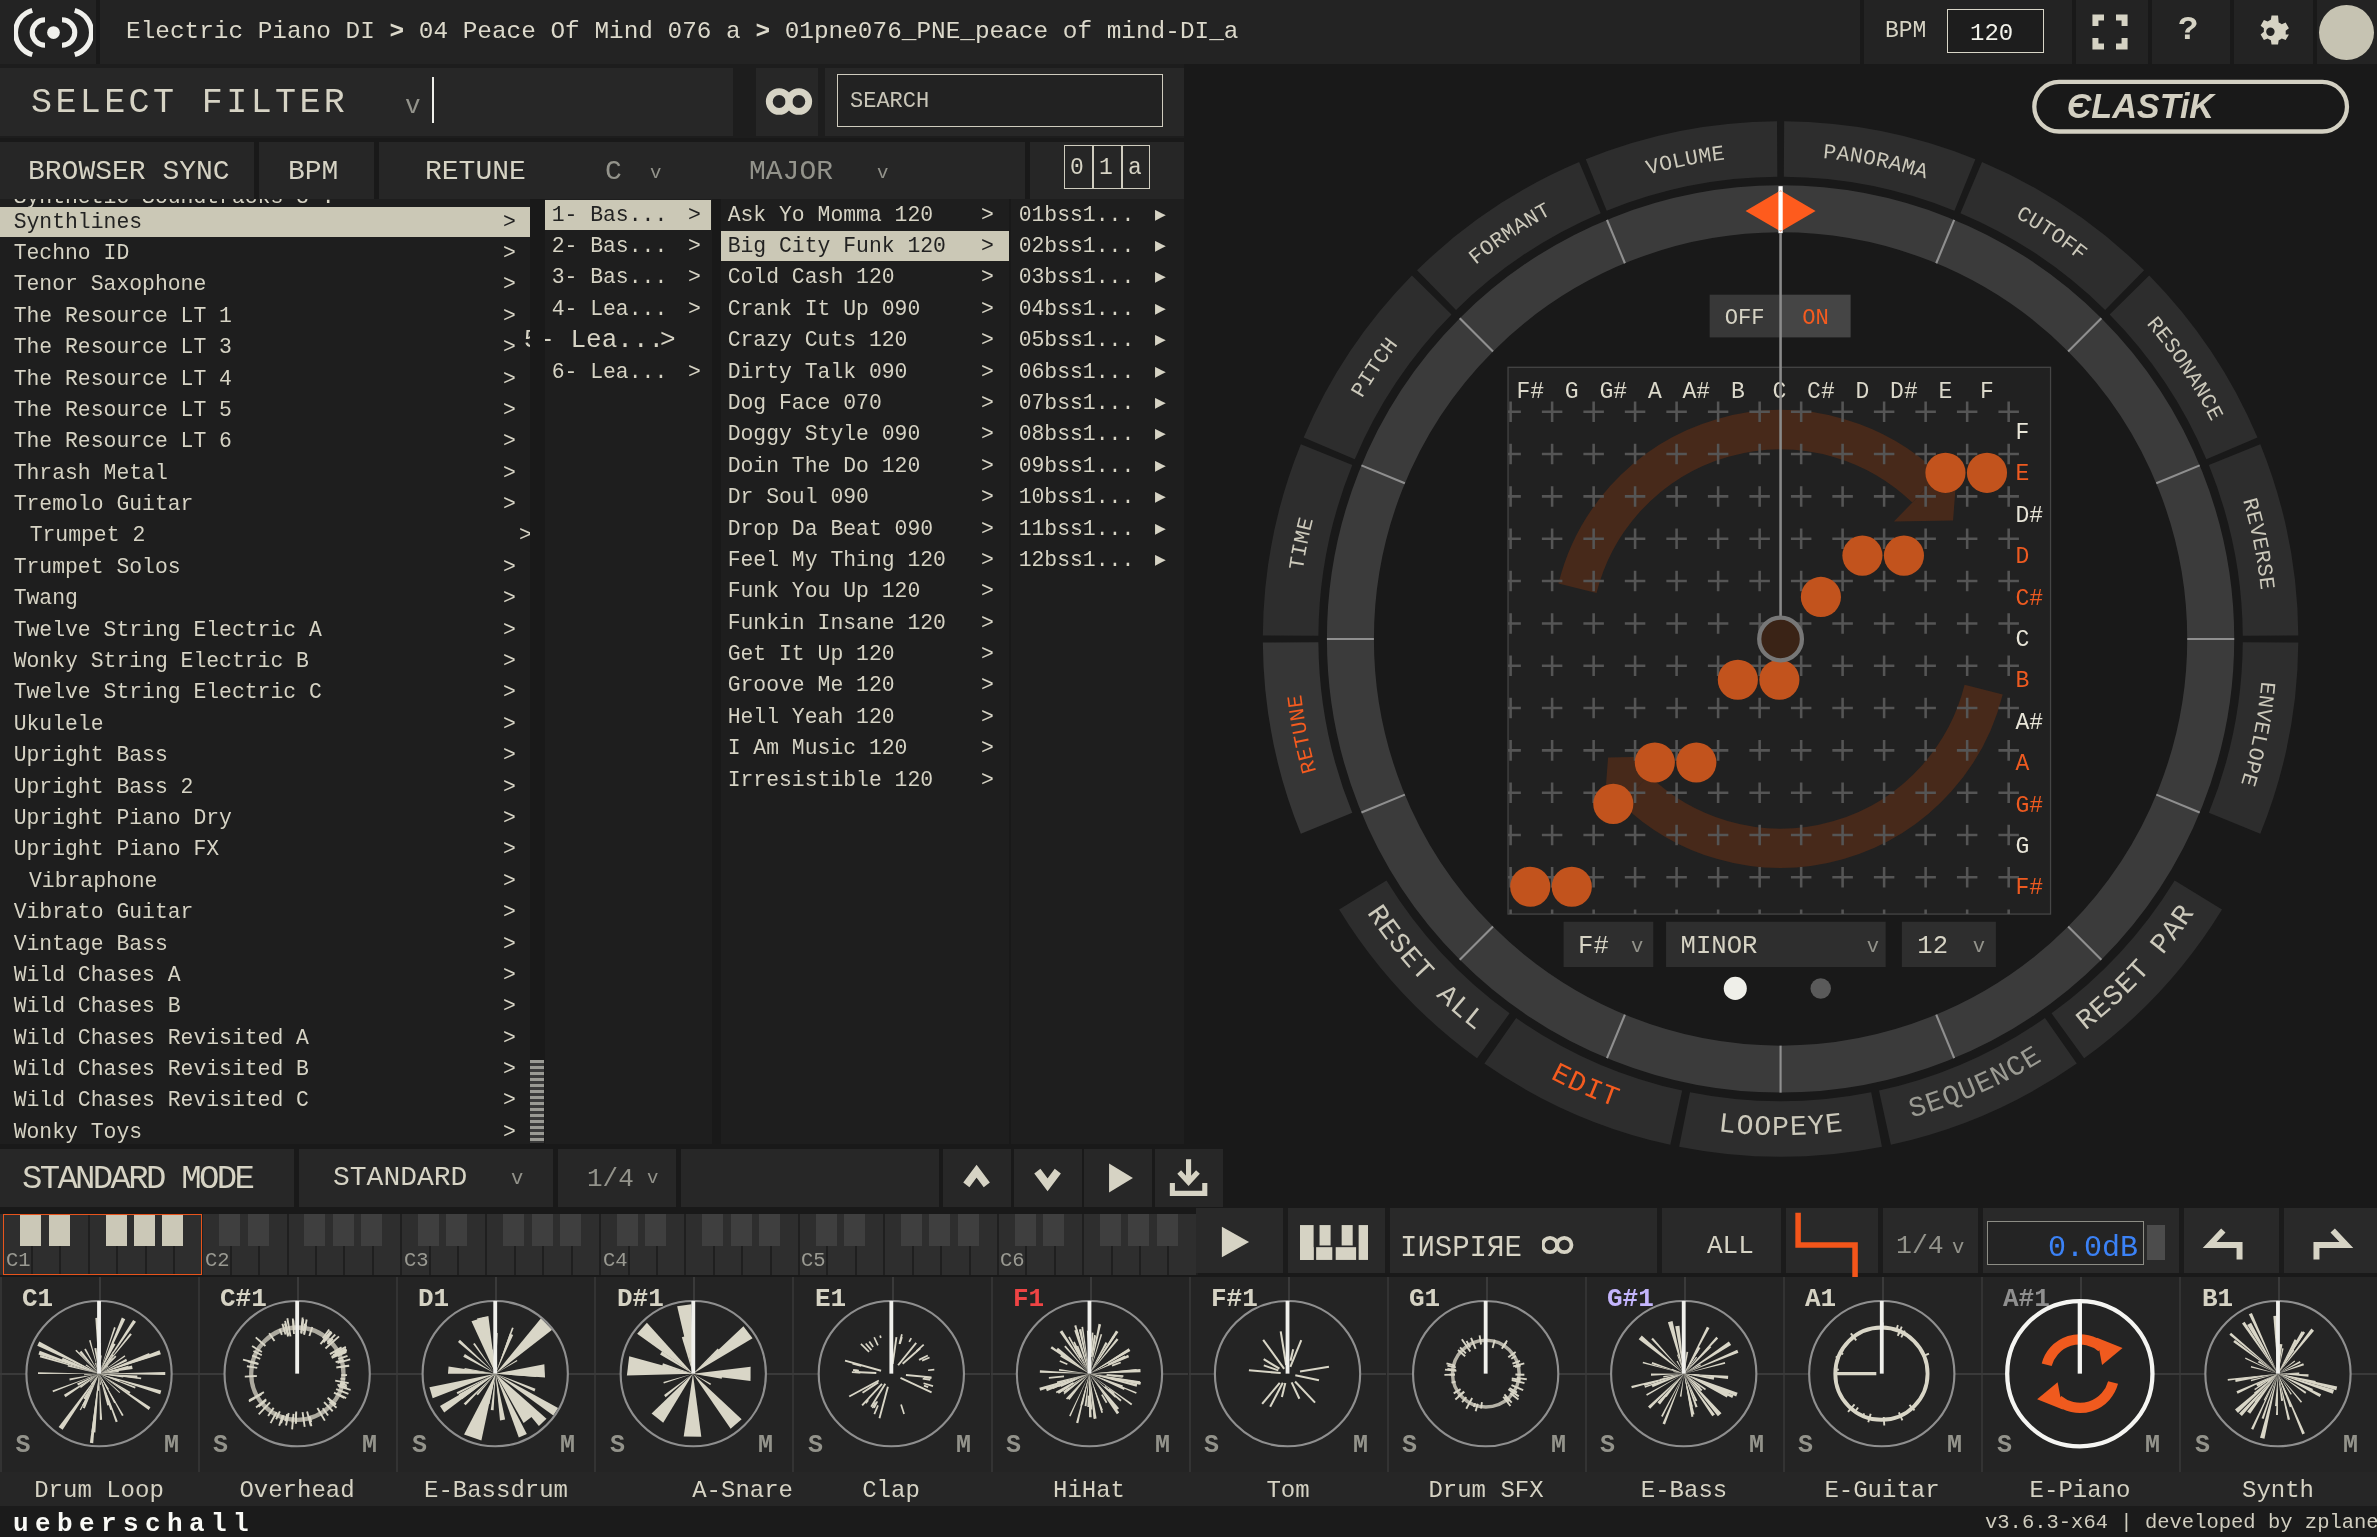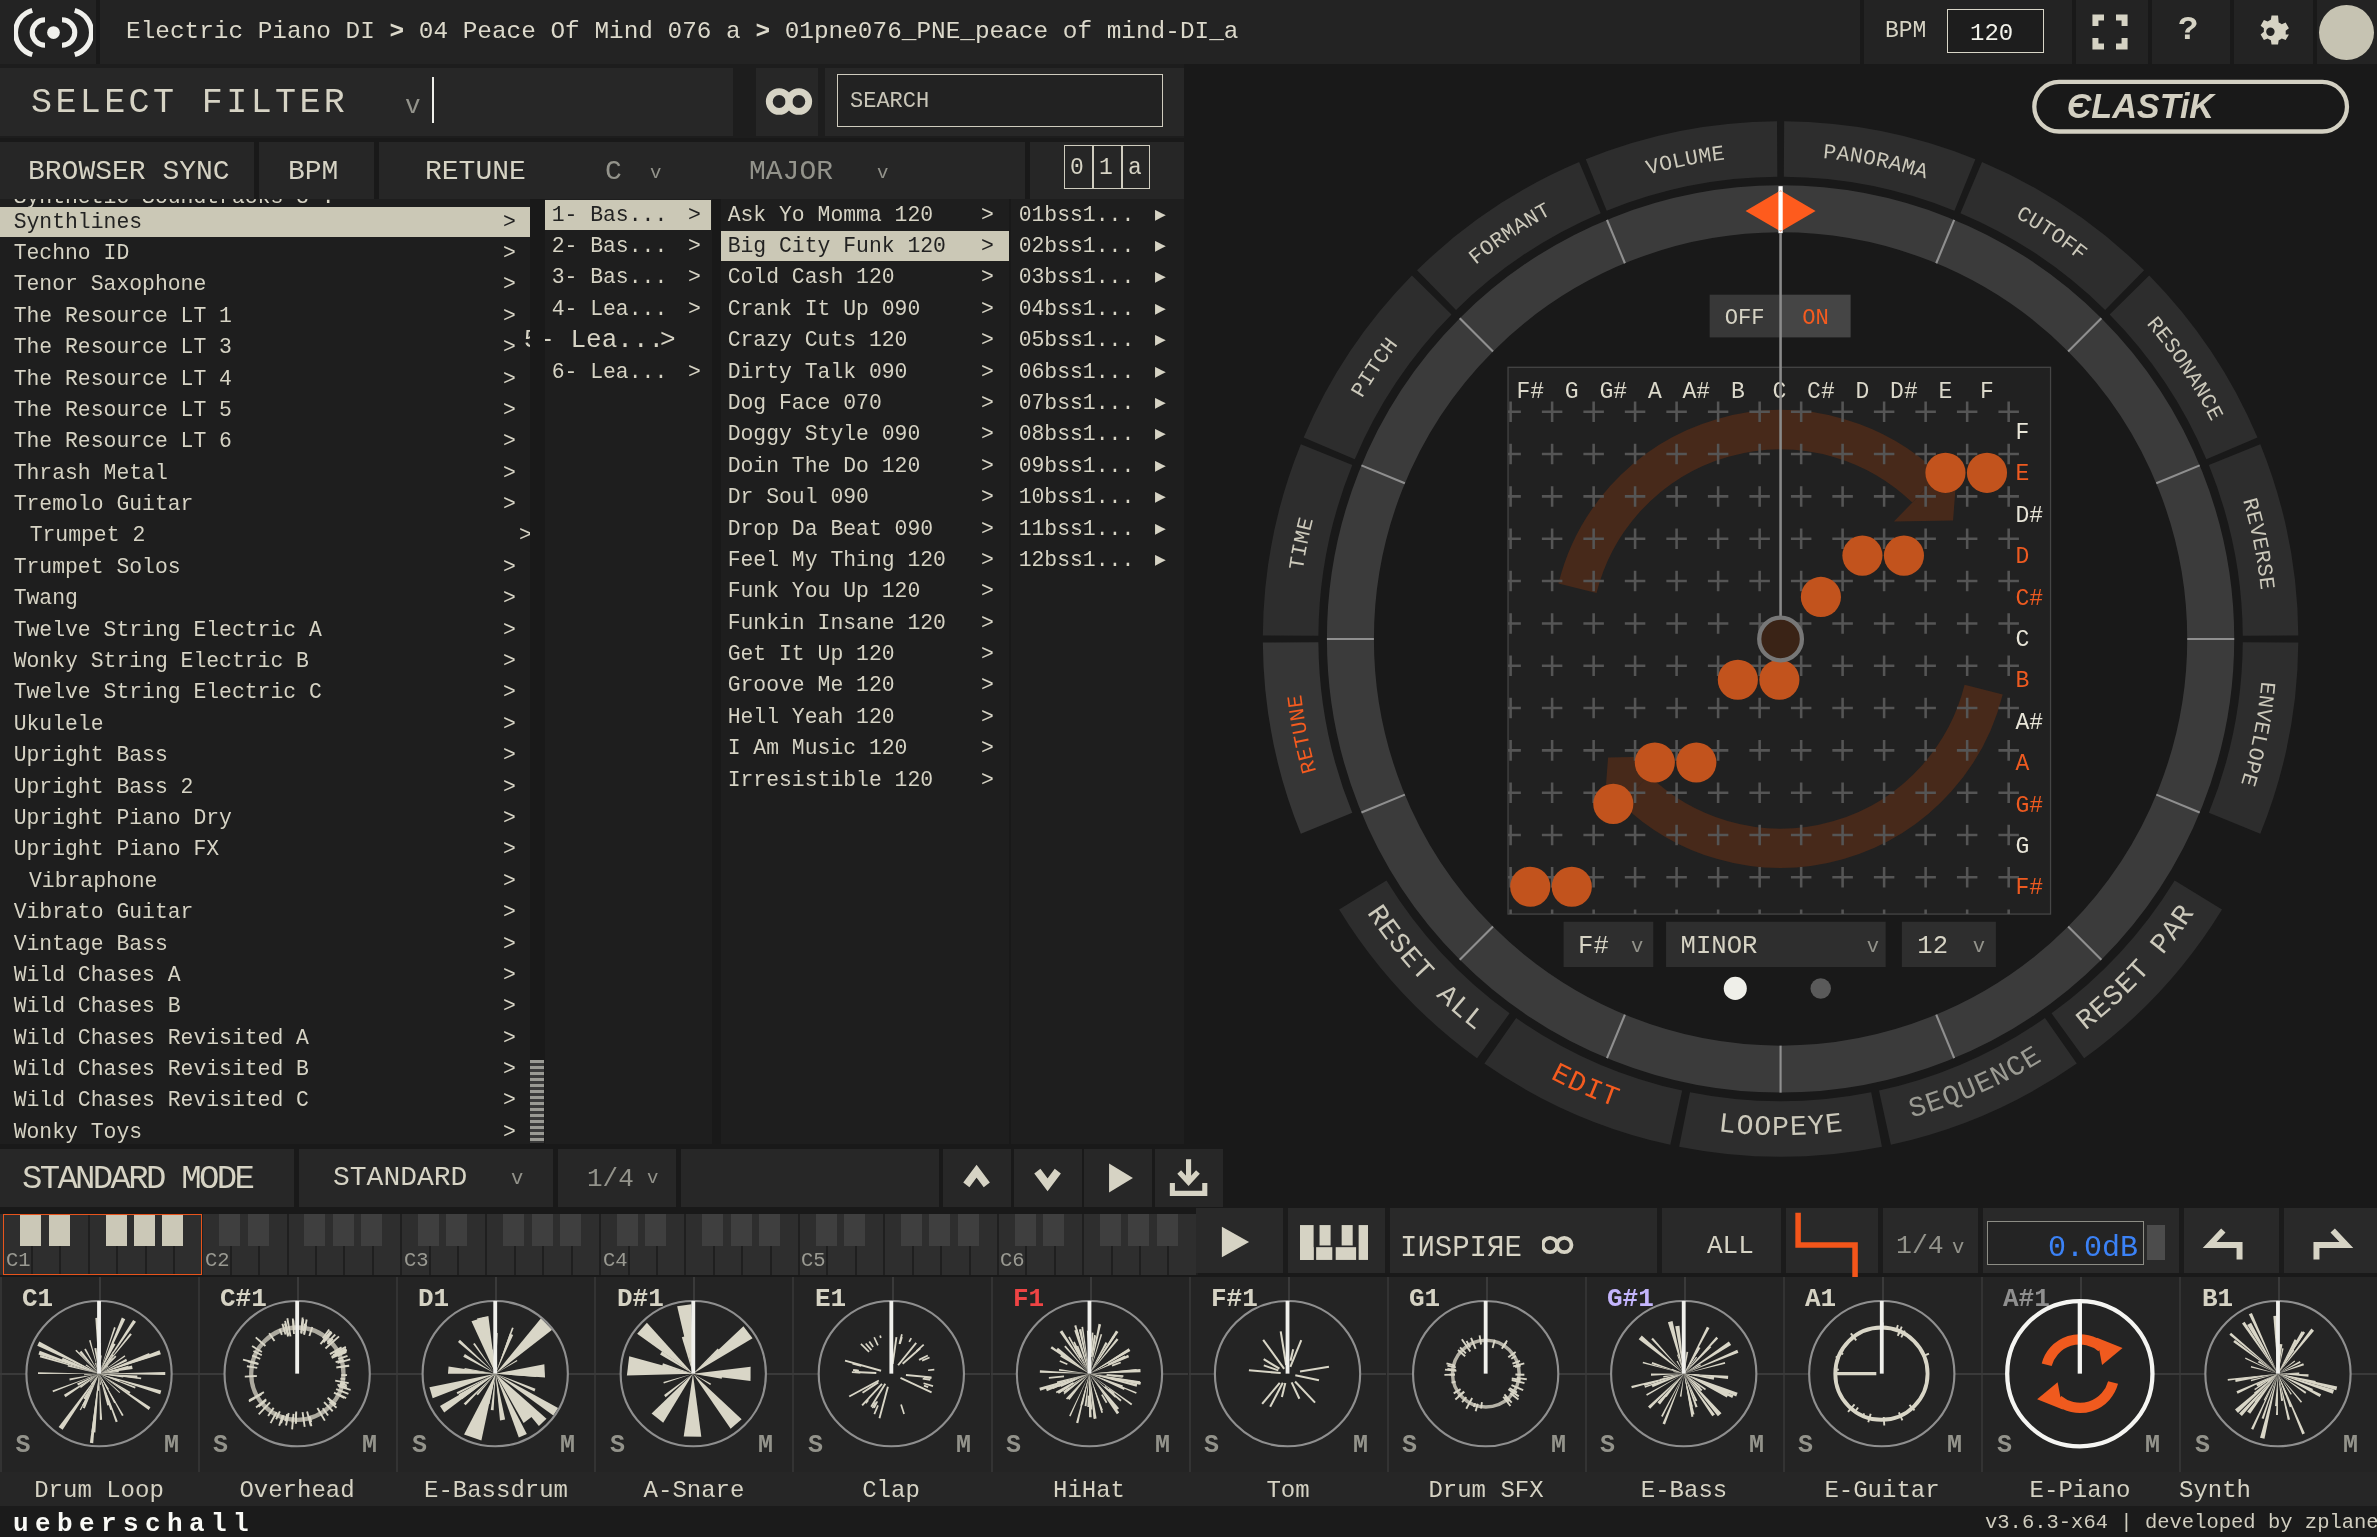--- a/index.html
+++ b/index.html
@@ -930,29 +930,29 @@
     <path d="M 2666 1607 L 2642.0 1622.0 L 2640.6 1619.4 Z" fill="#d9d6c7"></path>
     <path d="M 2666 1607 L 2667.9 1572.2 L 2671.3 1572.5 Z" fill="#d9d6c7"></path>
     <path d="M 2666 1607 L 2671.0 1577.4 L 2672.7 1577.7 Z" fill="#d9d6c7"></path>
     <circle cx="2666.1" cy="1607" r="85" stroke="#8f8f8f" stroke-width="2.5" fill="none"></circle>
     <line x1="2666.1" y1="1522" x2="2666.1" y2="1607" stroke="#f0f0ec" stroke-width="4.5"></line>
   </svg>
 <div class="a" style="left:0;top:1472px;width:2377px;height:34px;background:#262626"></div>
 <div class="t" style="left:0px;top:1477px;width:198px;text-align:center;font-size:24px">Drum Loop</div>
 <div class="t" style="left:198px;top:1477px;width:198px;text-align:center;font-size:24px">Overhead</div>
 <div class="t" style="left:397px;top:1477px;width:198px;text-align:center;font-size:24px">E-Bassdrum</div>
-<div class="t" style="left:595px;top:1477px;width:198px;text-align:center;font-size:24px">A-Snare</div>
+<div class="t" style="left:595px;top:1477px;width:198px;text-align:right;font-size:24px">A-Snare</div>
 <div class="t" style="left:792px;top:1477px;width:198px;text-align:center;font-size:24px">Clap</div>
 <div class="t" style="left:990px;top:1477px;width:198px;text-align:center;font-size:24px">HiHat</div>
 <div class="t" style="left:1189px;top:1477px;width:198px;text-align:center;font-size:24px">Tom</div>
 <div class="t" style="left:1387px;top:1477px;width:198px;text-align:center;font-size:24px">Drum SFX</div>
 <div class="t" style="left:1585px;top:1477px;width:198px;text-align:center;font-size:24px">E-Bass</div>
 <div class="t" style="left:1783px;top:1477px;width:198px;text-align:center;font-size:24px">E-Guitar</div>
 <div class="t" style="left:1981px;top:1477px;width:198px;text-align:center;font-size:24px">E-Piano</div>
-<div class="t" style="left:2179px;top:1477px;width:198px;font-size:24px">Synth</div>
+<div class="t" style="left:2179px;top:1477px;width:198px;text-align:center;font-size:24px">Synth</div>
 <div class="a" style="left:0;top:1506px;width:2377px;height:32px;background:#1b1b1b"></div>
 <div class="t" style="left:13px;top:1509px;font-size:26px;font-weight:bold;color:#fafaf6;letter-spacing:6.4px">ueberschall</div>
 <div class="t" style="left:1985px;top:1511px;font-size:20.5px;color:#d0cdbf">v3.6.3-x64 | developed by zplane</div>
 <svg class="a" style="left:1184px;top:64px" width="1194" height="1132" viewBox="1385 75 1397 1325">
 <path d="M 1855.0 186.5 A 606 606 0 0 1 2078.8 142.0 L 2079.2 207.0 A 541 541 0 0 0 1879.5 246.7 Z" fill="#2d2d2d"></path>
 <path d="M 2087.2 142.0 A 606 606 0 0 1 2311.0 186.5 L 2286.5 246.7 A 541 541 0 0 0 2086.8 207.0 Z" fill="#2d2d2d"></path>
 <path d="M 2318.8 189.8 A 606 606 0 0 1 2508.5 316.5 L 2462.9 362.8 A 541 541 0 0 0 2293.5 249.6 Z" fill="#2d2d2d"></path>
 <path d="M 2514.5 322.5 A 606 606 0 0 1 2641.2 512.2 L 2581.4 537.5 A 541 541 0 0 0 2468.2 368.1 Z" fill="#2d2d2d"></path>
 <path d="M 2644.5 520.0 A 606 606 0 0 1 2689.0 743.8 L 2624.0 744.2 A 541 541 0 0 0 2584.3 544.5 Z" fill="#2d2d2d"></path>
 <path d="M 2689.0 752.2 A 606 606 0 0 1 2644.5 976.0 L 2584.3 951.5 A 541 541 0 0 0 2624.0 751.8 Z" fill="#2d2d2d"></path>

